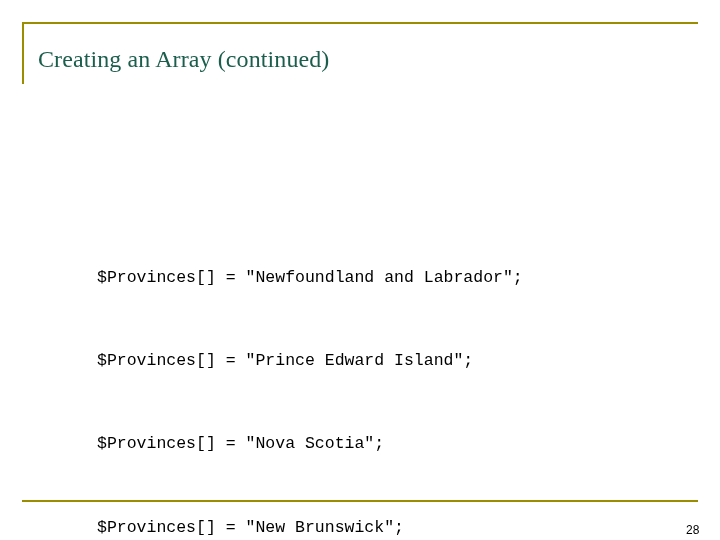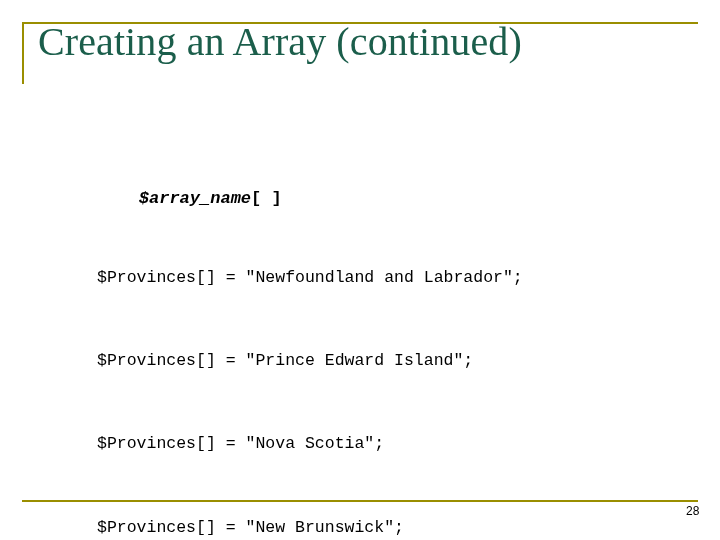--- a/index.html
+++ b/index.html
@@ -33,23 +33,23 @@
     position: absolute;
     left: 22px;
     top: 22px;
     width: 2px;
     height: 62px;
     background: #9a8e00;
   }
   .title {
     position: absolute;
     left: 38px;
-    top: 18px;
+    top: 46px;
     font-family: "Liberation Serif", serif;
-    font-size: 40px;
+    font-size: 24px;
     color: #1b5e4b;
     letter-spacing: 0.1px;
     white-space: nowrap;
   }
   
   .bullet-row {
     position: absolute;
     left: 44px;
     top: 130px;
     display: flex;
@@ -114,41 +114,38 @@
     top: 516px;
     font-family: "Liberation Sans", sans-serif;
     font-size: 10px;
     color: #000000;
     white-space: nowrap;
     margin-top: 40px;
   }
   .footer-right {
     position: absolute;
     left: 686px;
-    top: 504px;
+    top: 523px;
     font-family: "Liberation Sans", sans-serif;
     font-size: 12px;
     color: #000000;
     white-space: nowrap;
   }
 </style>
 </head>
 <body>
 
 <div class="slide">
 
   <div class="top-rule"></div>
   <div class="left-rule"></div>
 
   <div class="title">Creating an Array (continued)</div>
 
 
-  <div class="syntax-line">
-    <span>$array_name</span><span class="plain">[ ]</span>
-  </div>
 
   <div class="code-block">
     <div class="code-line">$Provinces[] = "Newfoundland and Labrador";</div>
     <div class="code-line">$Provinces[] = "Prince Edward Island";</div>
     <div class="code-line">$Provinces[] = "Nova Scotia";</div>
     <div class="code-line">$Provinces[] = "New Brunswick";</div>
     
     
     
     

